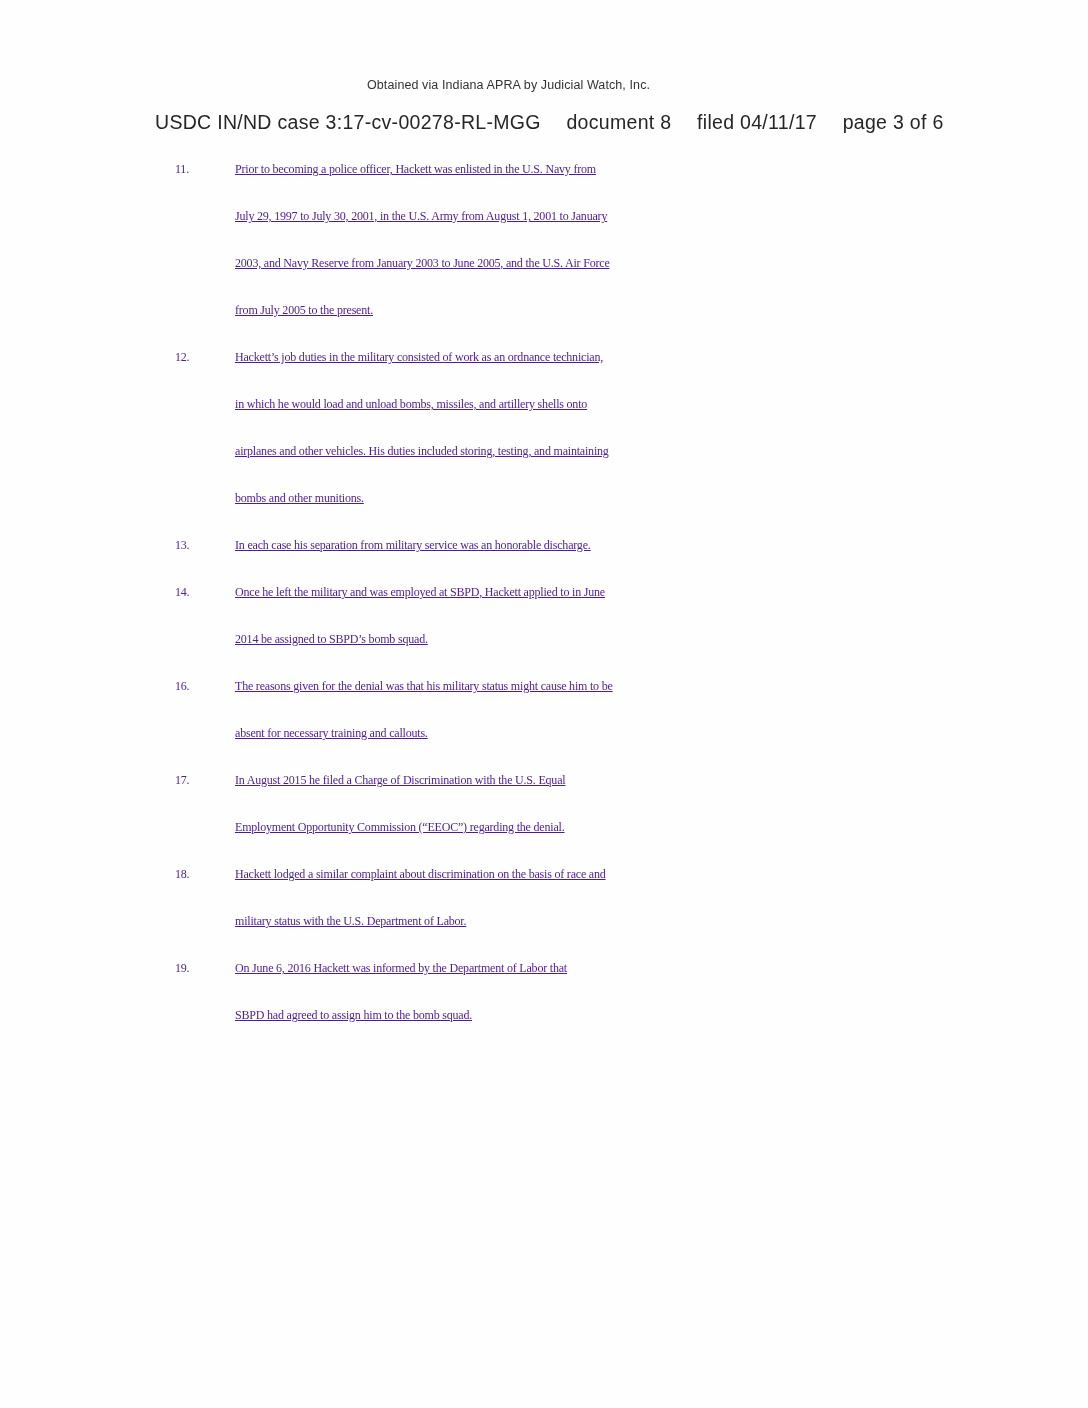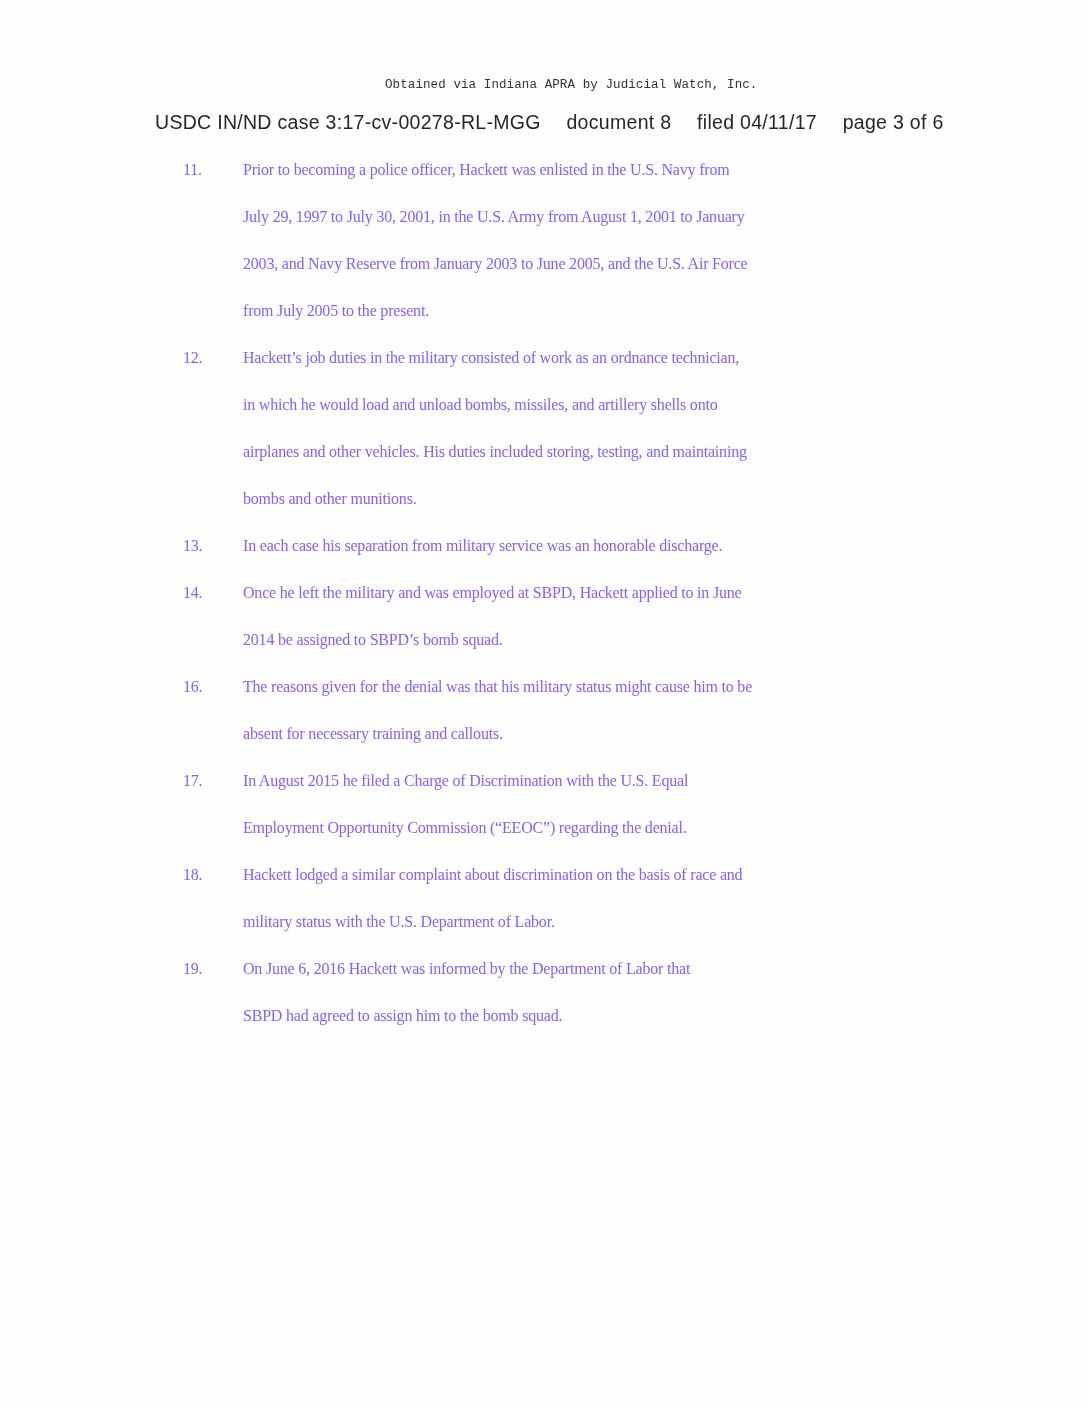--- a/index.html
+++ b/index.html
@@ -28,54 +28,55 @@
     filter: blur(0.25px);
   }
   .doc-header span {
     display: inline-block;
     margin-right: 20px;
   }
   .doc-header span:last-child { margin-right: 0; margin-top: 26px; }
   
   .watermark {
     position: absolute;
-    left: 385px;
+    left: 367px;
     top: 78px;
     white-space: nowrap;
-    font-family: Liberation Mono, monospace;
+    font-family: Liberation Sans, sans-serif;
     font-size: 12.5px;
     letter-spacing: 0.1px;
     color: #333333;
     filter: blur(0.2px);
     z-index: 2;
   }
   
   .body-content {
     position: absolute;
-    left: 183px;
+    left: 175px;
     top: 146px;
     width: 840px;
-    color: #8b5cf6;
-    font-size: 16px;
+    color: #4c1d95;
+    font-size: 12px;
     line-height: 47px;
     letter-spacing: -0.2px;
     filter: blur(0.25px);
   }
   .para {
     display: flex;
     align-items: flex-start;
   }
   .para .num {
     flex: 0 0 60px;
     width: 60px;
   }
   .para .txt {
     flex: 0 0 auto;
     width: 770px;
     white-space: pre-line;
+    text-decoration: underline;
   }
 </style>
 </head>
 <body>
 
 <div class="page">
 
   <div class="watermark">Obtained via Indiana APRA by Judicial Watch, Inc.</div>
 
   <div class="doc-header">

